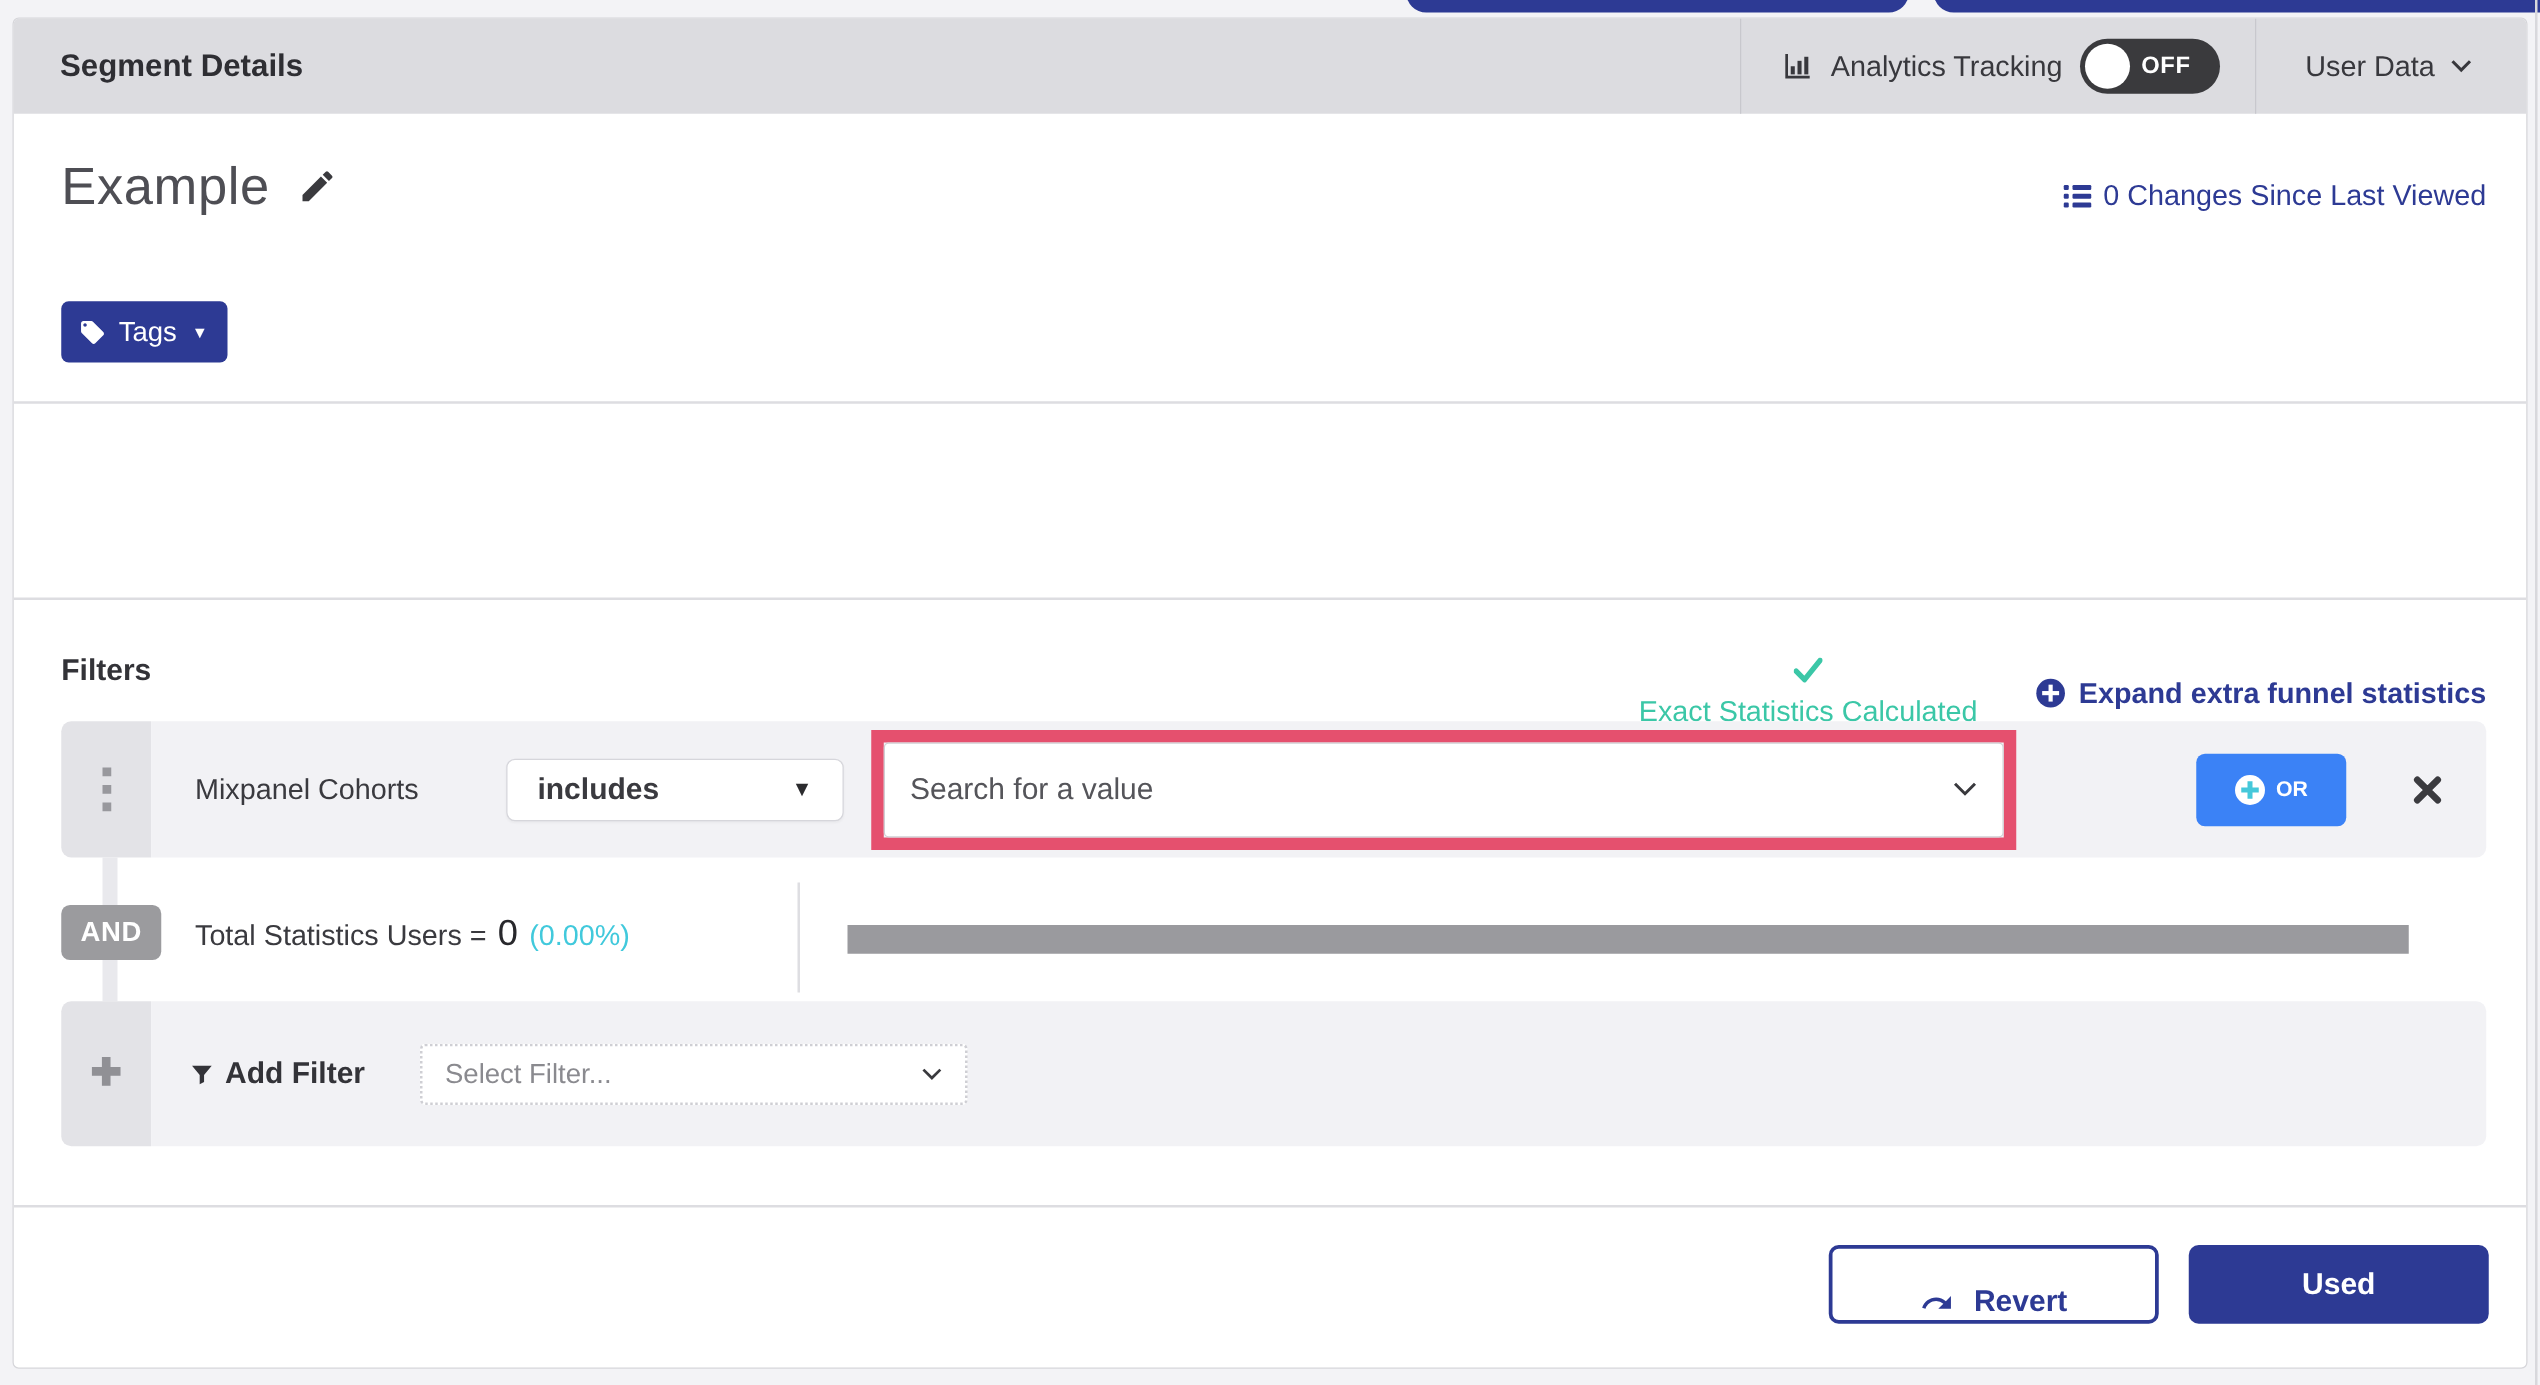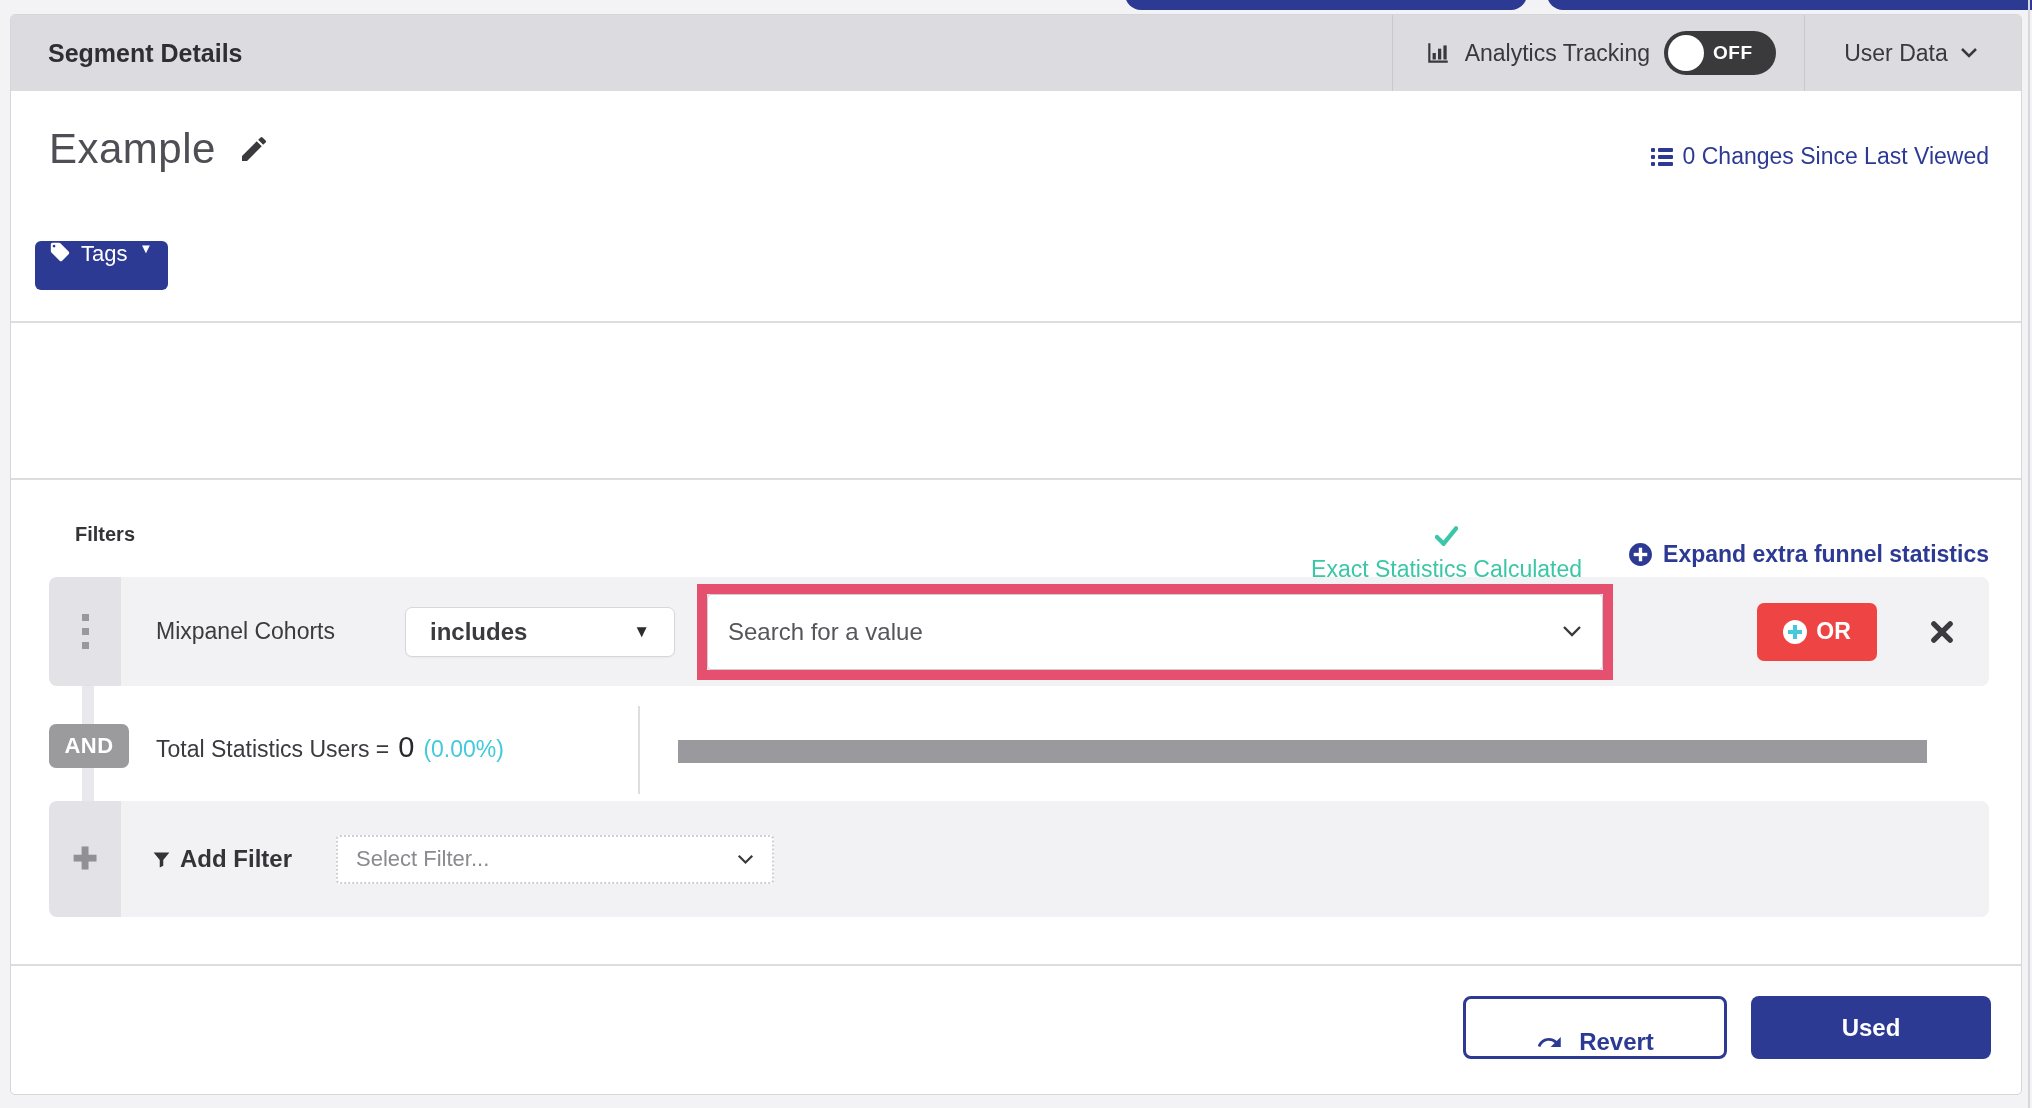--- a/index.html
+++ b/index.html
@@ -37,43 +37,43 @@
   .toggle-knob { width:36px; height:36px; background:#fff; border-radius:50%; margin-left:4px; }
   .toggle-label { color:#fff; font-size:19px; font-weight:bold; margin-left:9px; letter-spacing:.5px; }
   .userdata-group { display:flex; align-items:center; gap:12px; padding:0 36px 0 32px; height:76px; min-width:216px; justify-content:center; }
   .userdata-label { font-size:23px; color:#38383d; }
 
   
   .title-section { position:absolute; left:0; top:76px; width:100%; height:230px; }
   .segment-name { position:absolute; left:38px; top:34px; font-size:42px; color:#4e4e54; letter-spacing:.5px; display:flex; align-items:center; gap:22px; }
   .pencil-icon { display:inline-flex; cursor:pointer; }
   .tags-button {
-    position:absolute; left:24px; top:150px; height:49px; min-width:110px;
+    position:absolute; left:38px; top:150px; height:49px; min-width:110px;
     background:#2d3a94; border-radius:6px; color:#fff;
-    display:flex; gap:10px; padding:0 16px 0 14px;
+    display:flex; align-items:center; gap:10px; padding:0 16px 0 14px;
     font-size:22px; cursor:pointer;
   }
   .tags-caret { font-size:13px; margin-left:2px; }
   .changes-link {
     position:absolute; right:32px; top:52px; display:flex; align-items:center; gap:9px;
     color:#2d3a94; font-size:23px; cursor:pointer;
   }
 
   .divider-h { position:absolute; left:0; width:100%; height:2px; background:#dddde1; }
 
   
   .apps-section { position:absolute; left:0; top:306px; width:100%; height:157px; }
   .apps-label { position:absolute; left:38px; top:62px; font-size:24px; font-weight:bold; color:#333338; }
   .apps-checkbox-row { position:absolute; left:228px; top:56px; display:flex; align-items:center; gap:10px; }
   .checkbox { width:27px; height:27px; background:#379af2; border-radius:5px; display:flex; align-items:center; justify-content:center; cursor:pointer; }
   .checkbox-label { font-size:24px; color:#3a3a3f; }
 
   
   .filters-section { position:absolute; left:0; top:463px; width:100%; height:486px; }
-  .filters-title { position:absolute; left:38px; top:45px; font-size:20px; font-weight:bold; color:#333338;margin-left:26px; }
+  .filters-title { position:absolute; left:38px; top:45px; font-size:24px; font-weight:bold; color:#333338; }
   .stats-links { position:absolute; right:32px; top:48px; display:flex; align-items:center; gap:46px; }
   .exact-stats { display:flex; align-items:center; gap:10px; color:#3bc7a7; font-size:23px;flex-direction:column; }
   .expand-stats { display:flex; align-items:center; gap:10px; color:#2d3a94; font-size:23px; font-weight:bold; cursor:pointer; }
 
   .filter-row {
     position:absolute; left:38px; top:99px; width:1940px; height:109px;
     display:flex; align-items:center;
   }
   .row-bg { background:#f2f2f5; border-radius:0 8px 8px 0; flex:1; height:100%; display:flex; align-items:center;gap:12px; }
   .handle-col {
@@ -94,22 +94,22 @@
     margin-left:10px; width:916px; height:96px; border:10px solid #e5506e;
     display:flex; flex-shrink:0;
   }
   .value-select {
     flex:1; background:#fff; border:1px solid #cfcfd4; border-radius:4px;
     display:flex; align-items:center; padding:0 20px; cursor:pointer;
   }
   .value-placeholder { font-size:24px; color:#55555a; }
   .value-caret { margin-left:auto; }
   .or-button {
-    margin-left:auto; width:120px; height:58px; background:#ef4444; border-radius:7px;
-    color:#fff; font-size:23px; font-weight:bold; display:flex; align-items:center;
+    margin-left:auto; width:120px; height:58px; background:#3b82f6; border-radius:7px;
+    color:#fff; font-size:17px; font-weight:bold; display:flex; align-items:center;
     justify-content:center; gap:9px; cursor:pointer; flex-shrink:0;
   }
   .or-plus { width:24px; height:24px; background:#fff; border-radius:50%; position:relative; }
   .or-plus:before, .or-plus:after { content:""; position:absolute; background:#45c8da; }
   .or-plus:before { left:50%; top:5px; width:4px; height:14px; margin-left:-2px; }
   .or-plus:after { top:50%; left:5px; height:4px; width:14px; margin-top:-2px; }
   .close-x { margin:0 33px 0 39px; cursor:pointer; display:flex; }
 
   .connector-strip { position:absolute; left:71px; top:208px; width:12px; height:115px; background:#e9e9ed; }
   .and-badge {

